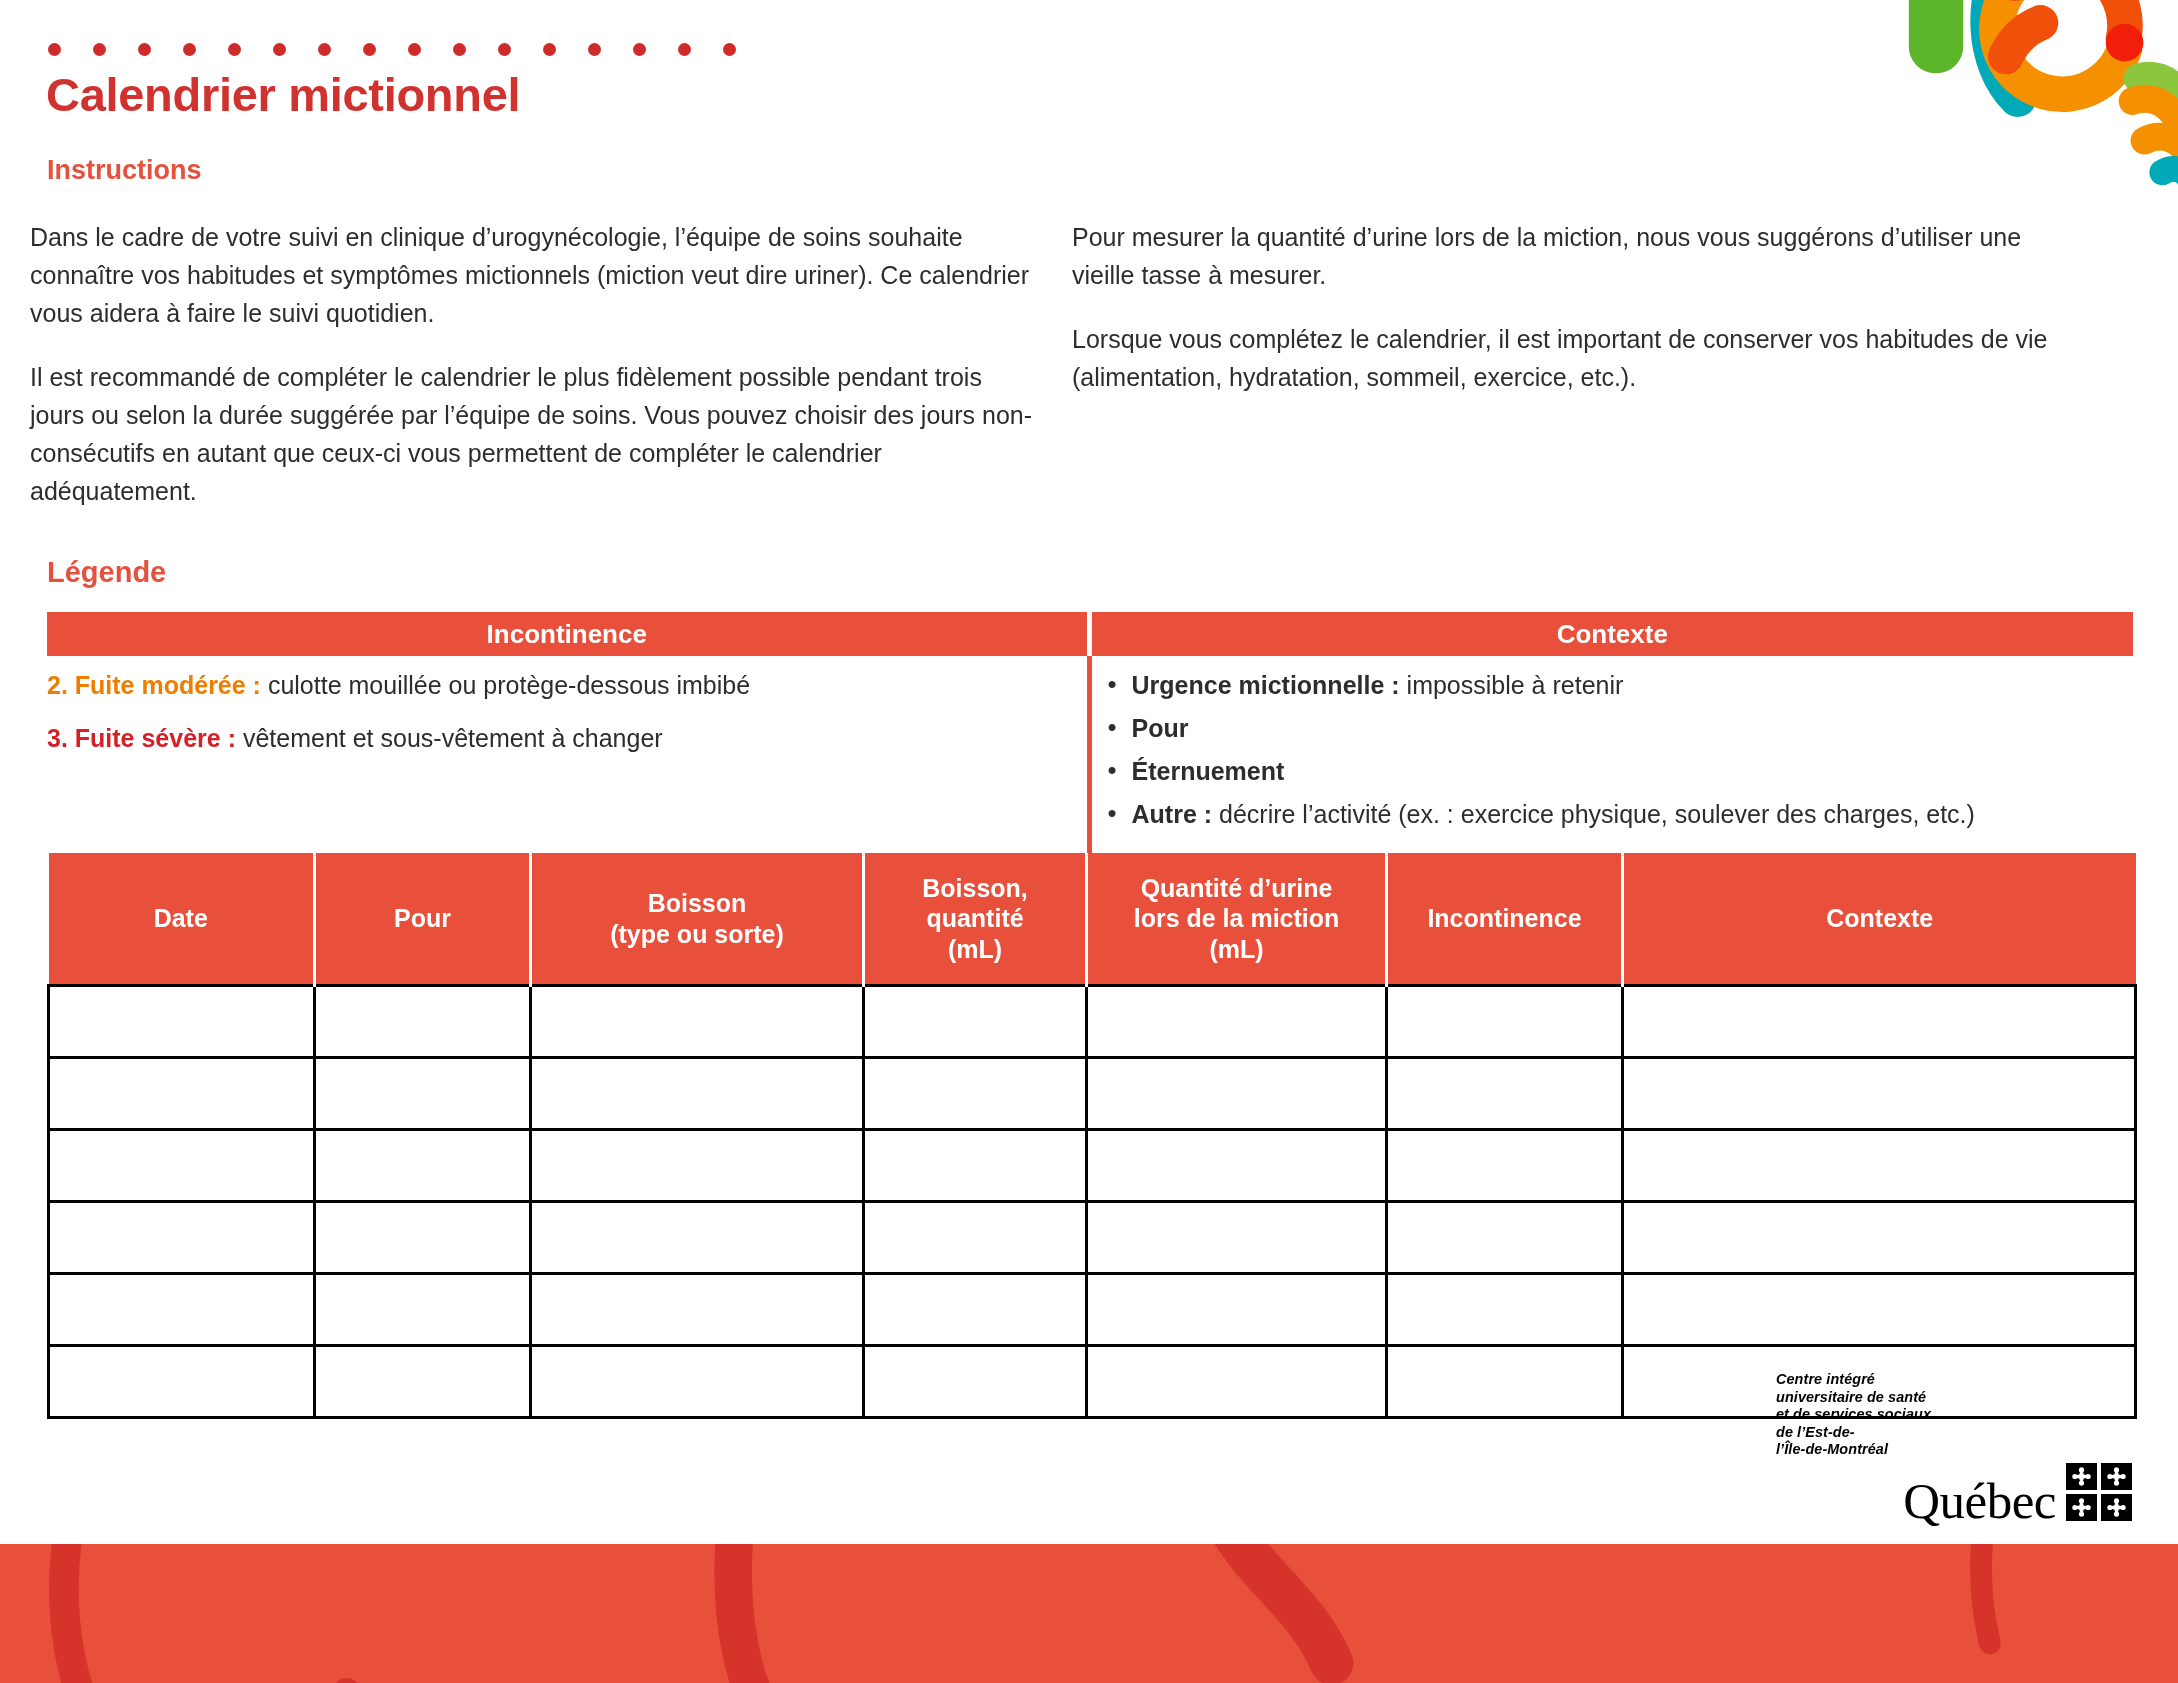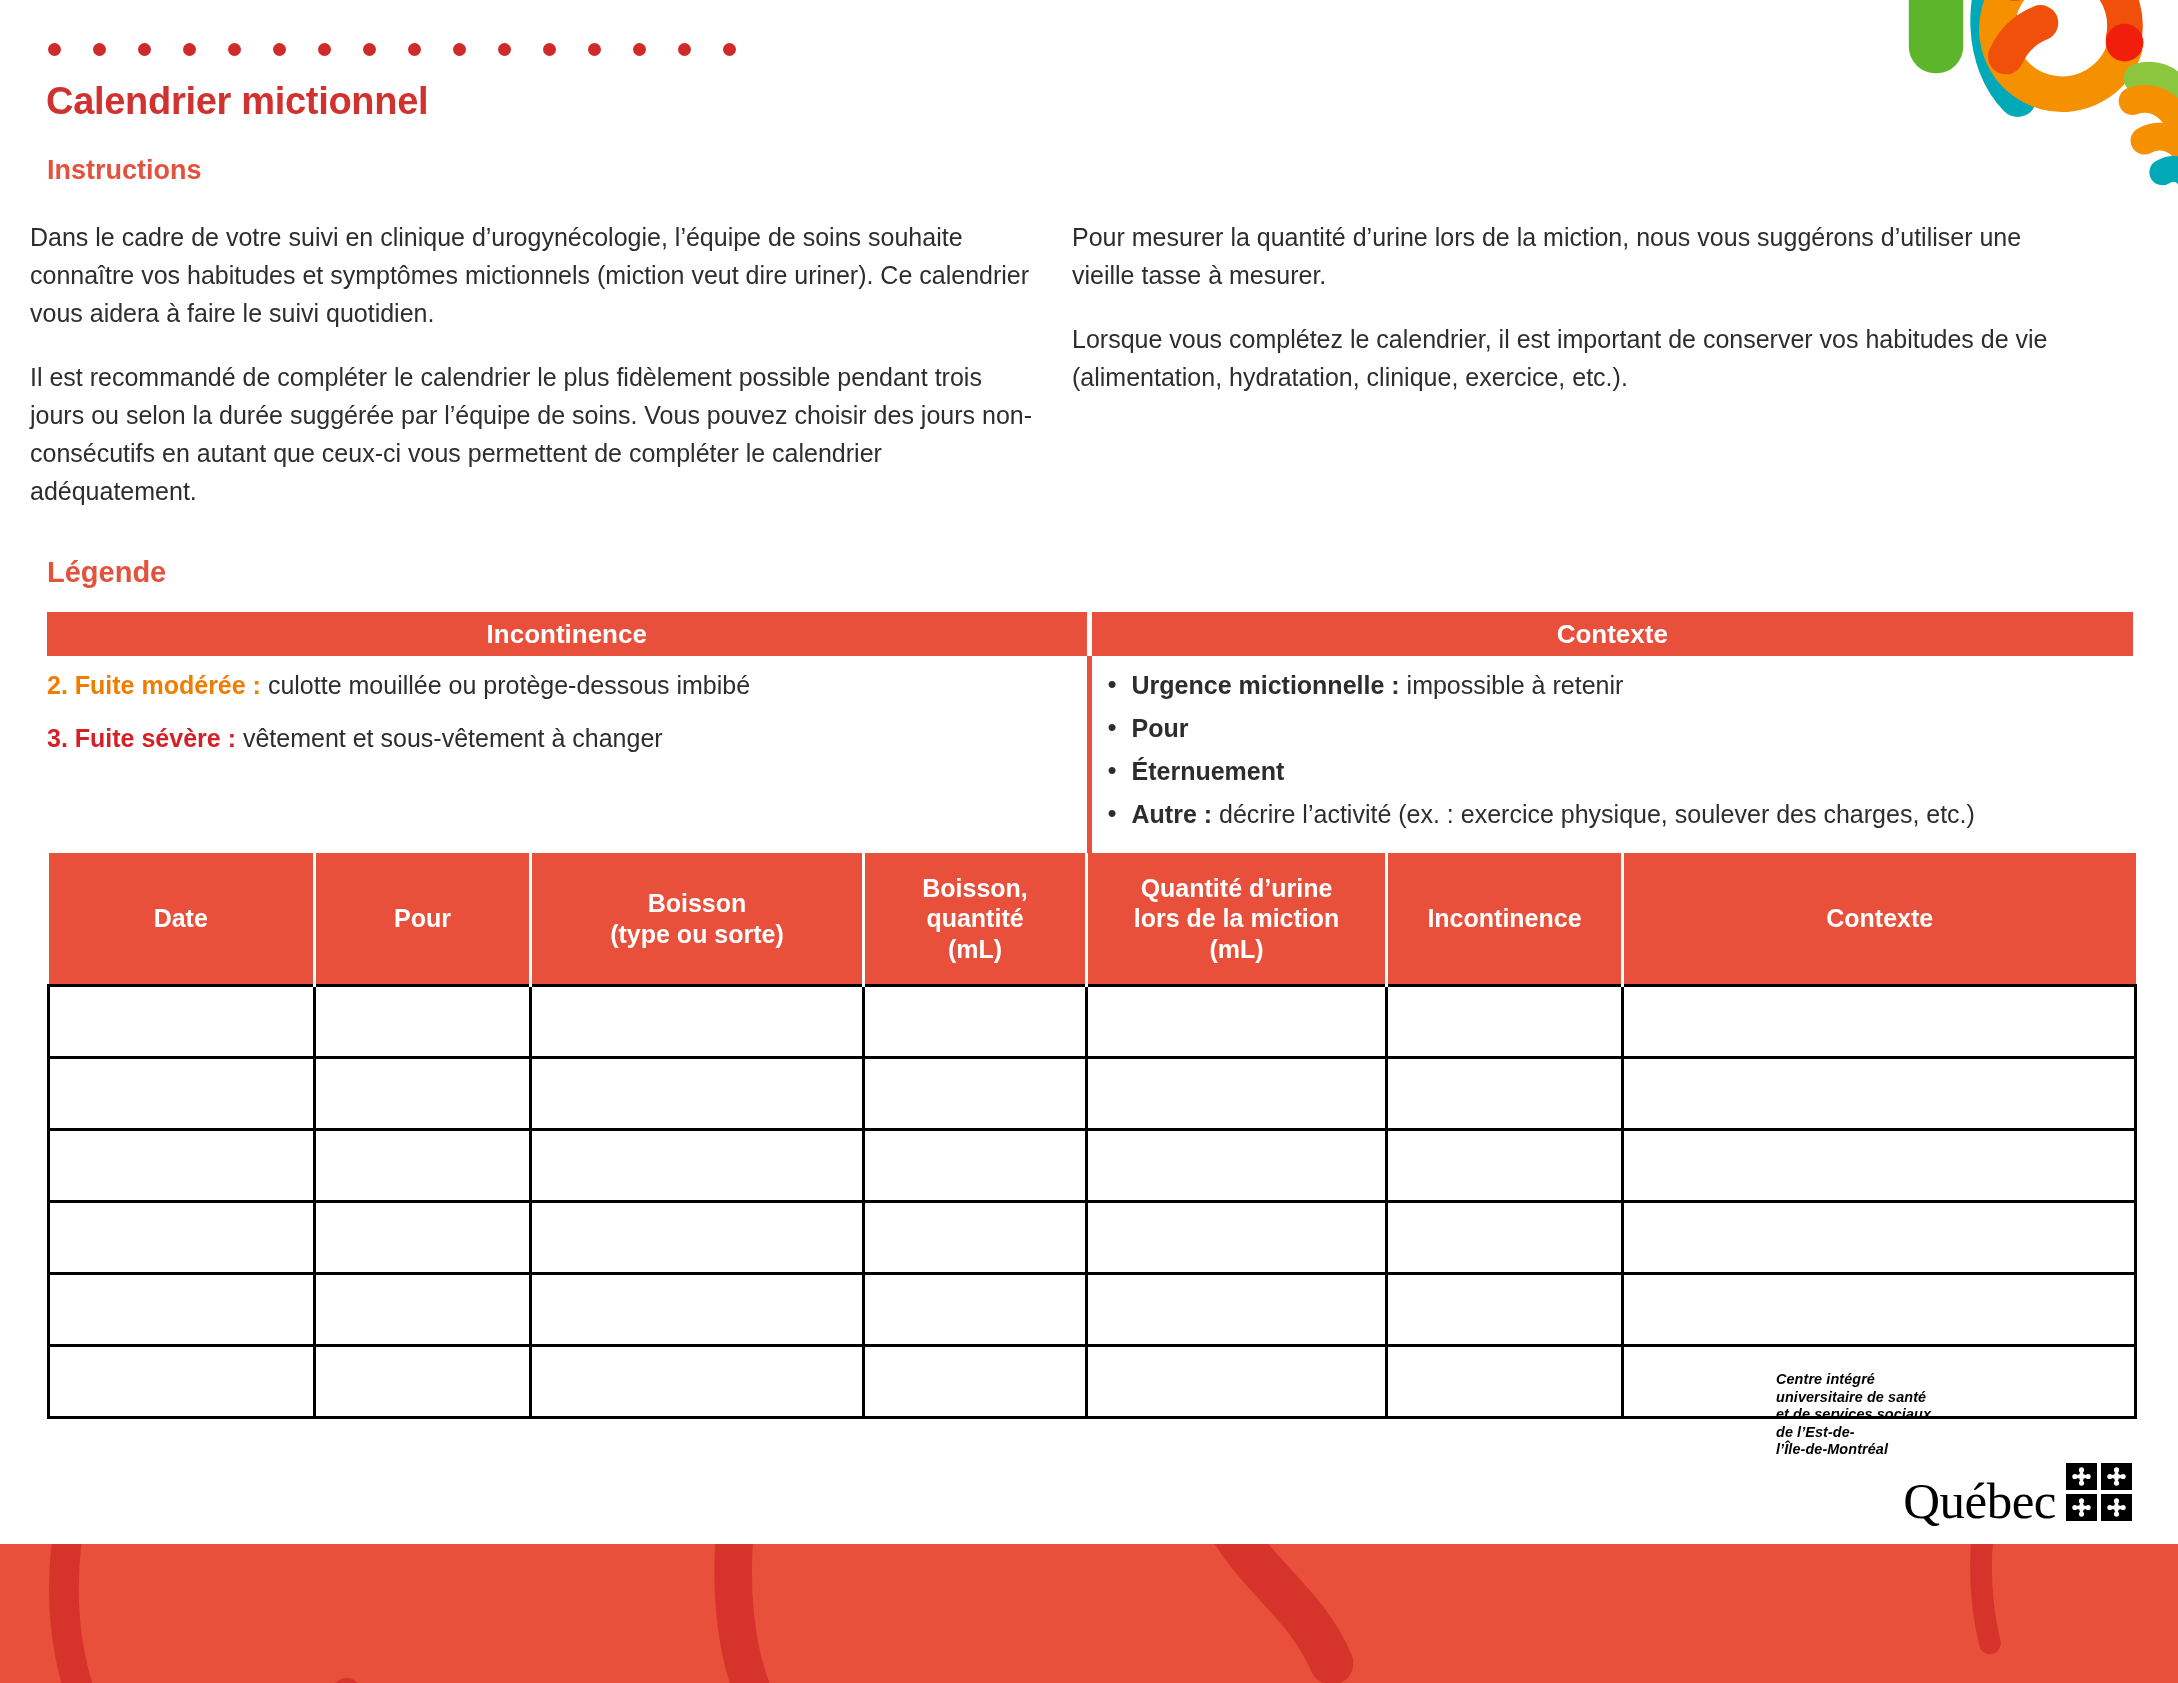--- a/index.html
+++ b/index.html
@@ -46,22 +46,22 @@
     height: 13px;
     border-radius: 50%;
     background: #d02b2b;
     margin-right: 32px;
   }
 
   
   .doc-title {
     position: absolute;
     left: 46px;
-    top: 80px;
-    font-size: 38px;
+    top: 67px;
+    font-size: 47px;
     font-weight: bold;
     color: #d0322f;
     letter-spacing: -0.3px;
     white-space: nowrap;
   }
   .section-title {
     font-size: 27px;
     font-weight: bold;
     color: #e4513c;
   }
@@ -298,21 +298,21 @@
 
   <div class="section-title" id="instructions-title">Instructions</div>
 
   <div class="instructions">
     <div class="instr-col">
       <p>Dans le cadre de votre suivi en clinique d’urogynécologie, l’équipe de soins souhaite connaître vos habitudes et symptômes mictionnels (miction veut dire uriner). Ce calendrier vous aidera à faire le suivi quotidien.</p>
       <p>Il est recommandé de compléter le calendrier le plus fidèlement possible pendant trois jours ou selon la durée suggérée par l’équipe de soins. Vous pouvez choisir des jours non-consécutifs en autant que ceux-ci vous permettent de compléter le calendrier adéquatement.</p>
     </div>
     <div class="instr-col">
       <p>Pour mesurer la quantité d’urine lors de la miction, nous vous suggérons d’utiliser une vieille tasse à mesurer.</p>
-      <p>Lorsque vous complétez le calendrier, il est important de conserver vos habitudes de vie (alimentation, hydratation, clinique, exercice, etc.).</p>
+      <p>Lorsque vous complétez le calendrier, il est important de conserver vos habitudes de vie (alimentation, hydratation, sommeil, exercice, etc.).</p>
     </div>
   </div>
 
   <div class="section-title" id="legend-title">Légende</div>
 
   <div class="legend">
     <div class="legend-head">
       <div class="lh left">Incontinence</div>
       <div class="lh gap"></div>
       <div class="lh right">Contexte</div>

